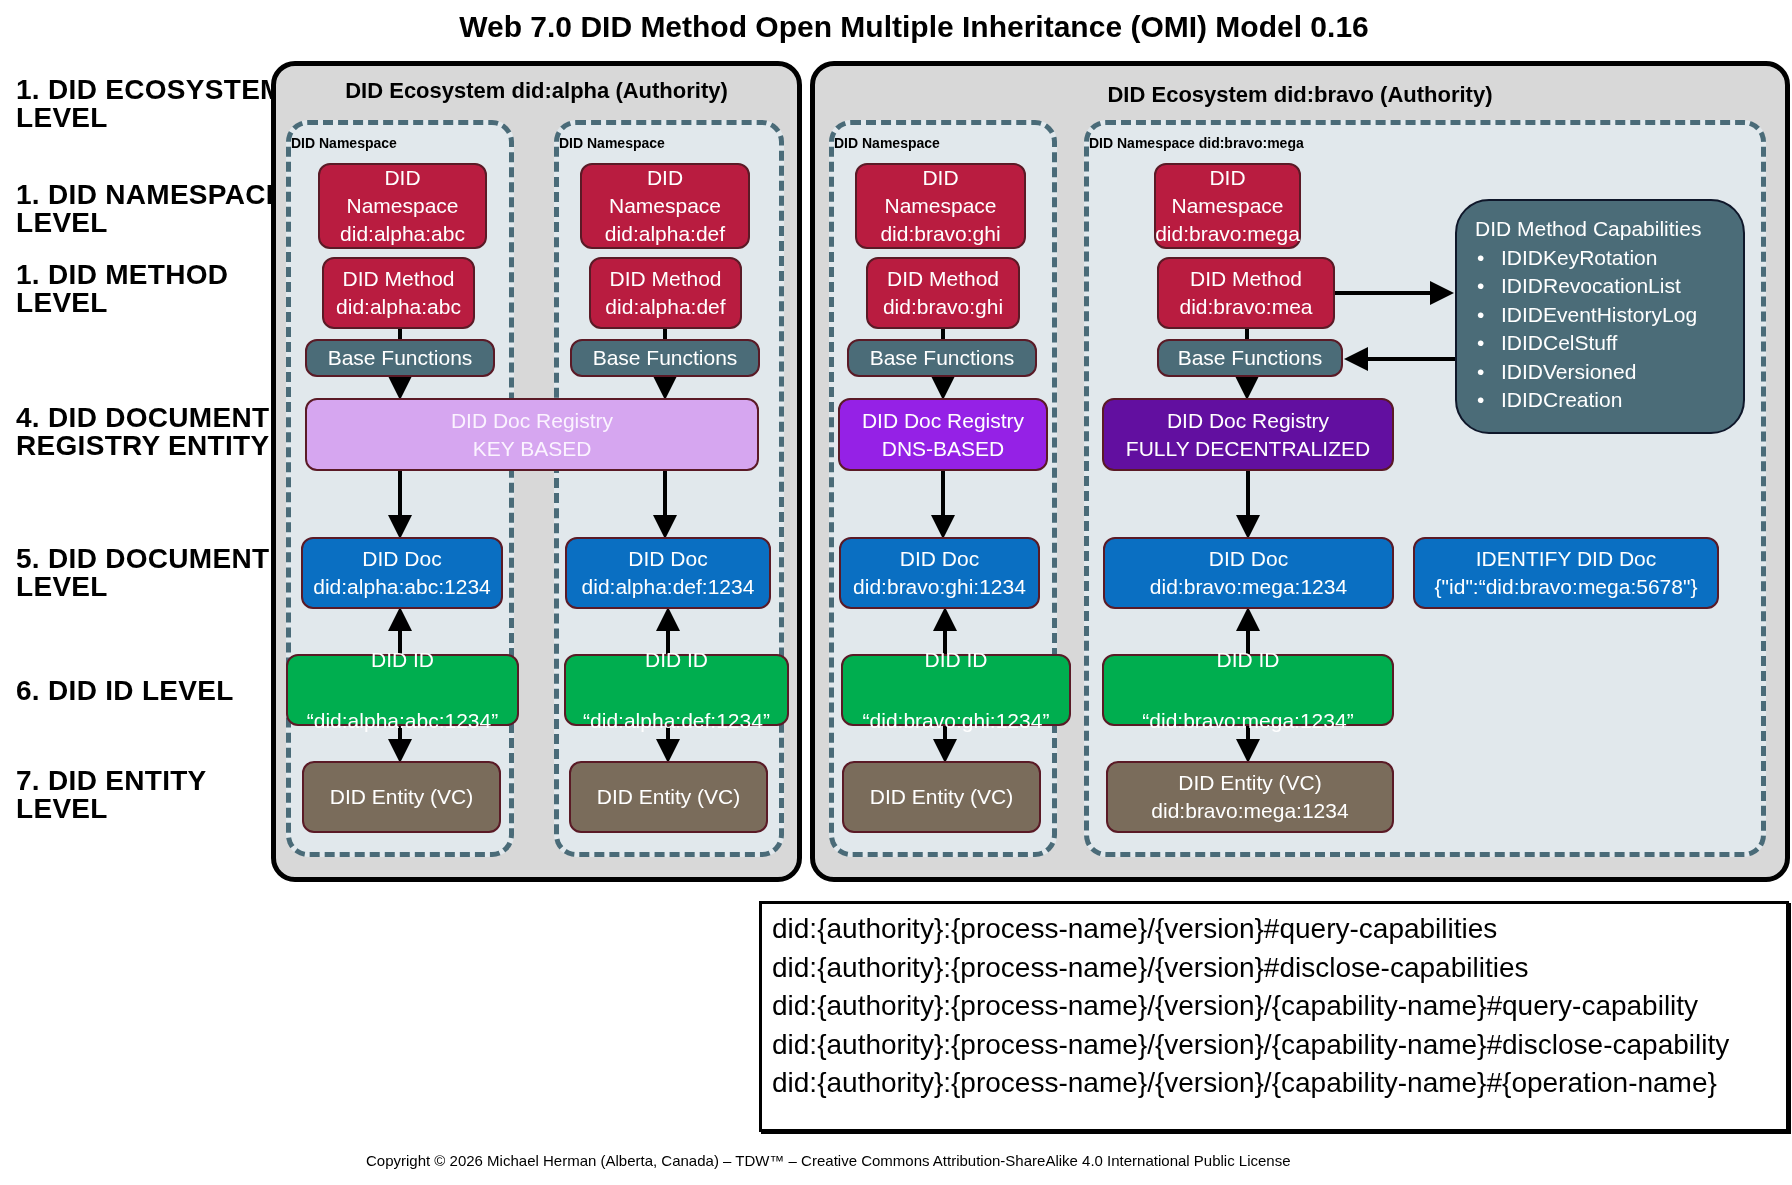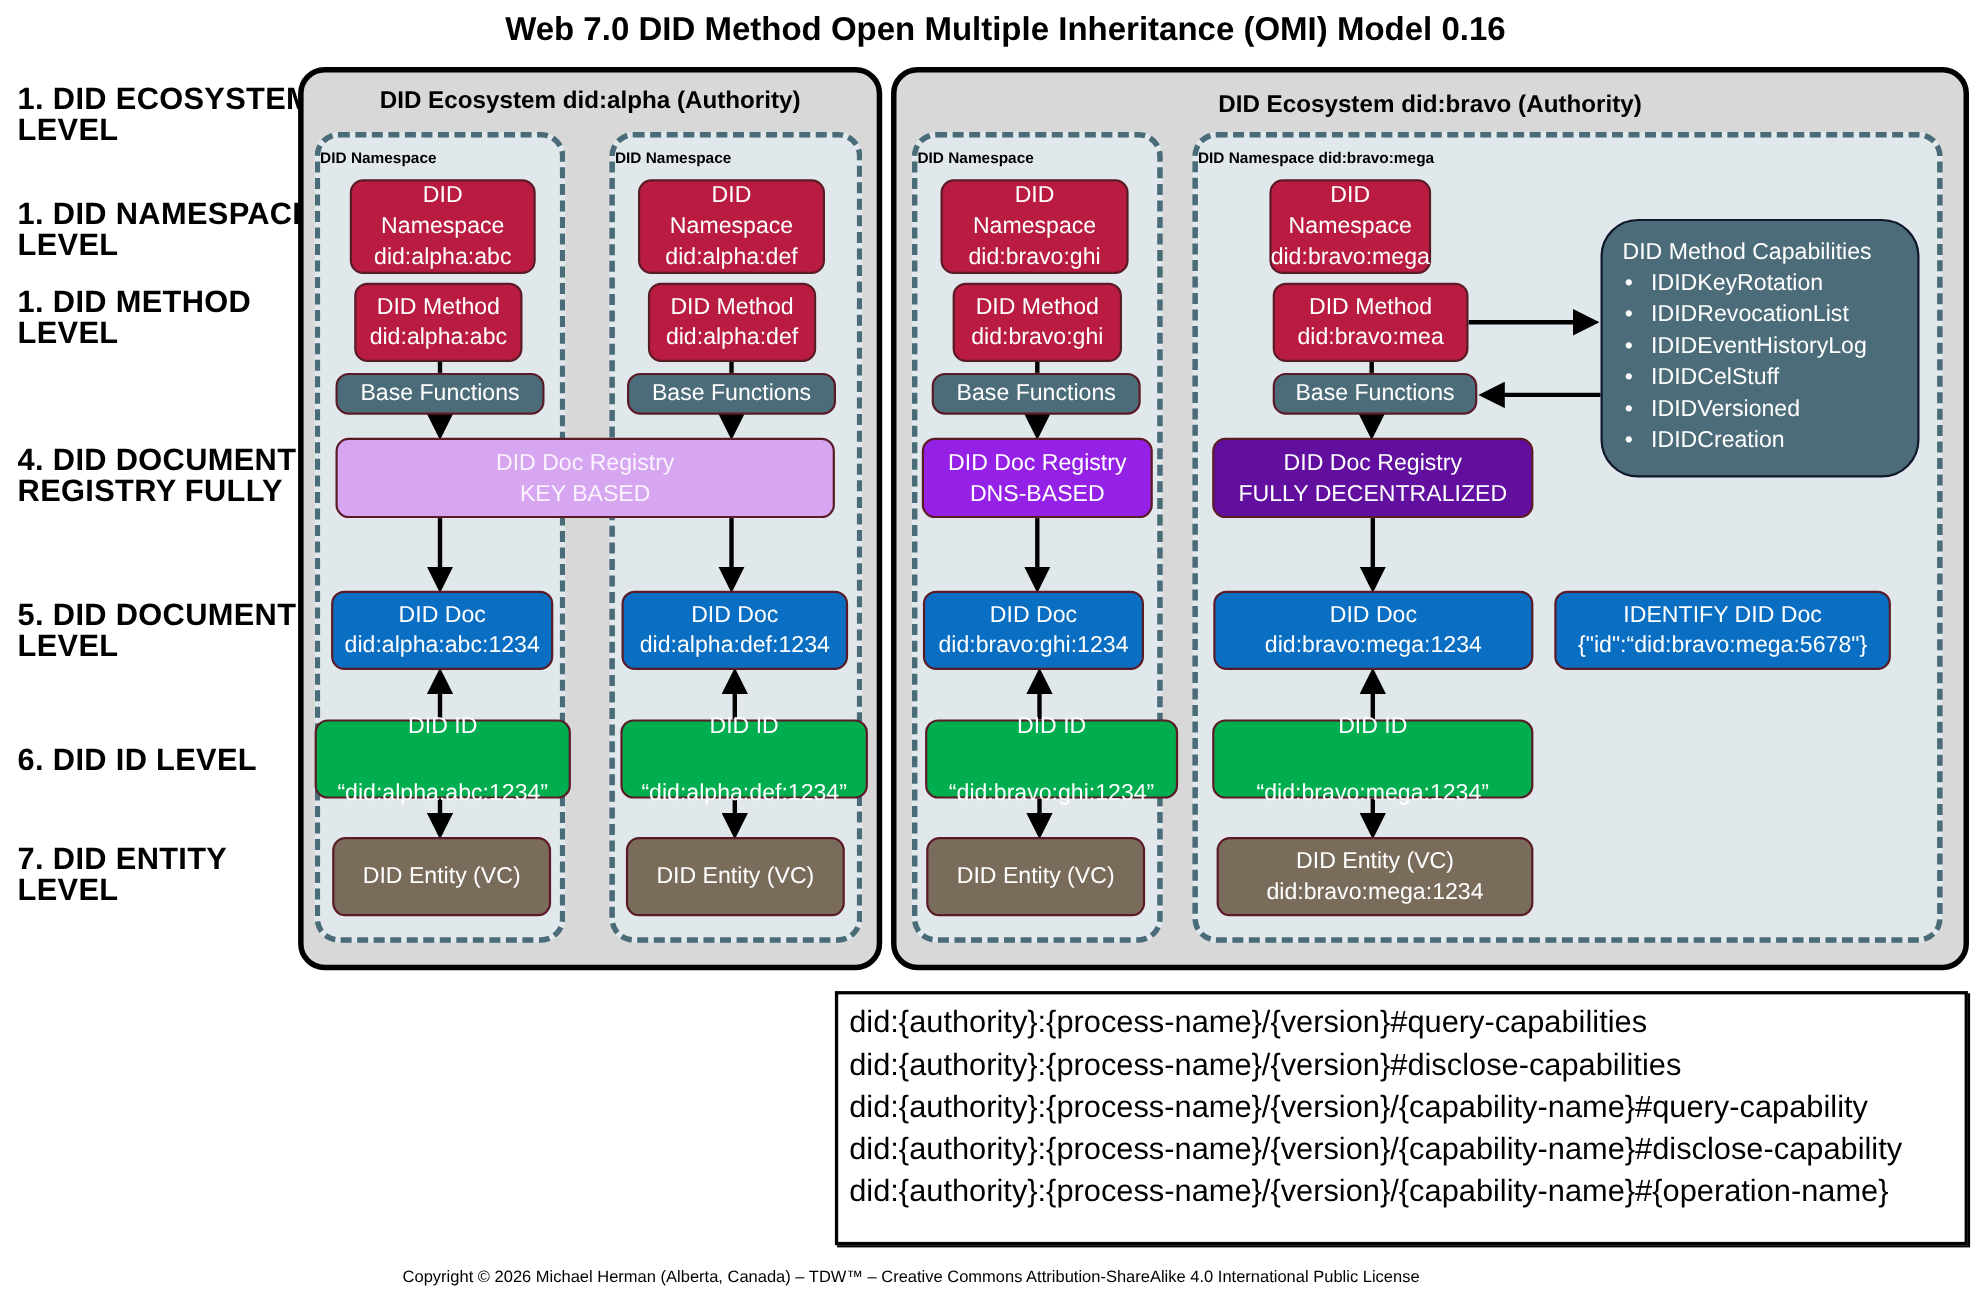--- a/index.html
+++ b/index.html
@@ -44,21 +44,21 @@
 <div class="abs lvl" style="top:181px">
   <div>1. DID NAMESPACE</div>
   <div>LEVEL</div>
 </div>
 <div class="abs lvl" style="top:261px">
   <div>1. DID METHOD</div>
   <div>LEVEL</div>
 </div>
 <div class="abs lvl" style="top:404px">
   <div>4. DID DOCUMENT</div>
-  <div>REGISTRY FULLY</div>
+  <div>REGISTRY ENTITY</div>
 </div>
 <div class="abs lvl" style="top:545px">
   <div>5. DID DOCUMENT</div>
   <div>LEVEL</div>
 </div>
 <div class="abs lvl" style="top:677px">
   <div>6. DID ID LEVEL</div>
 </div>
 <div class="abs lvl" style="top:767px">
   <div>7. DID ENTITY</div>

